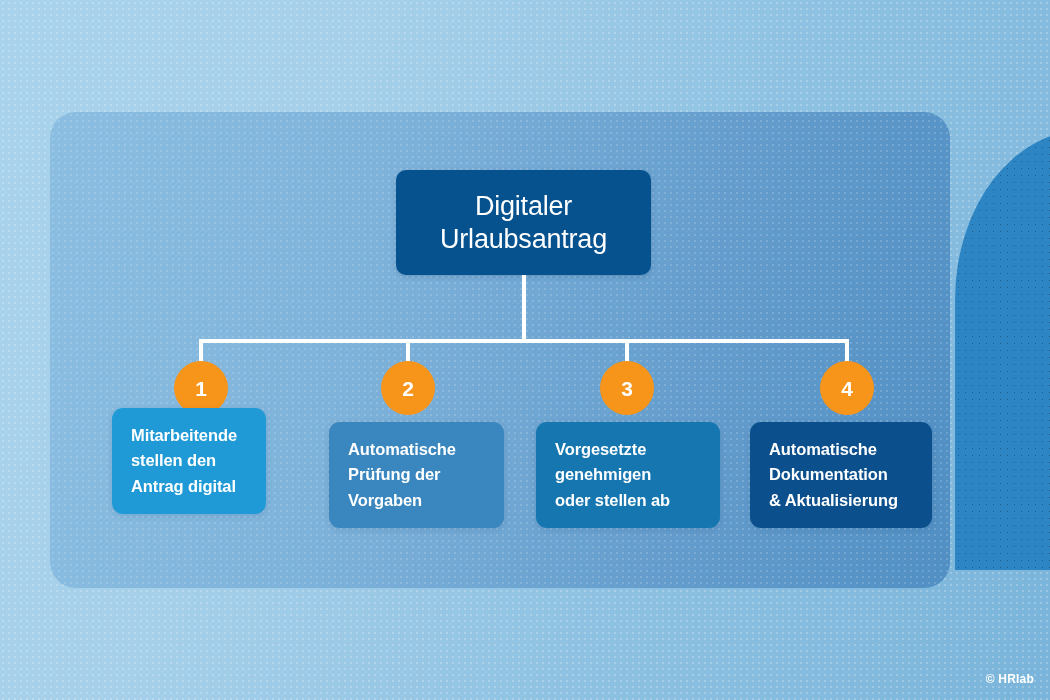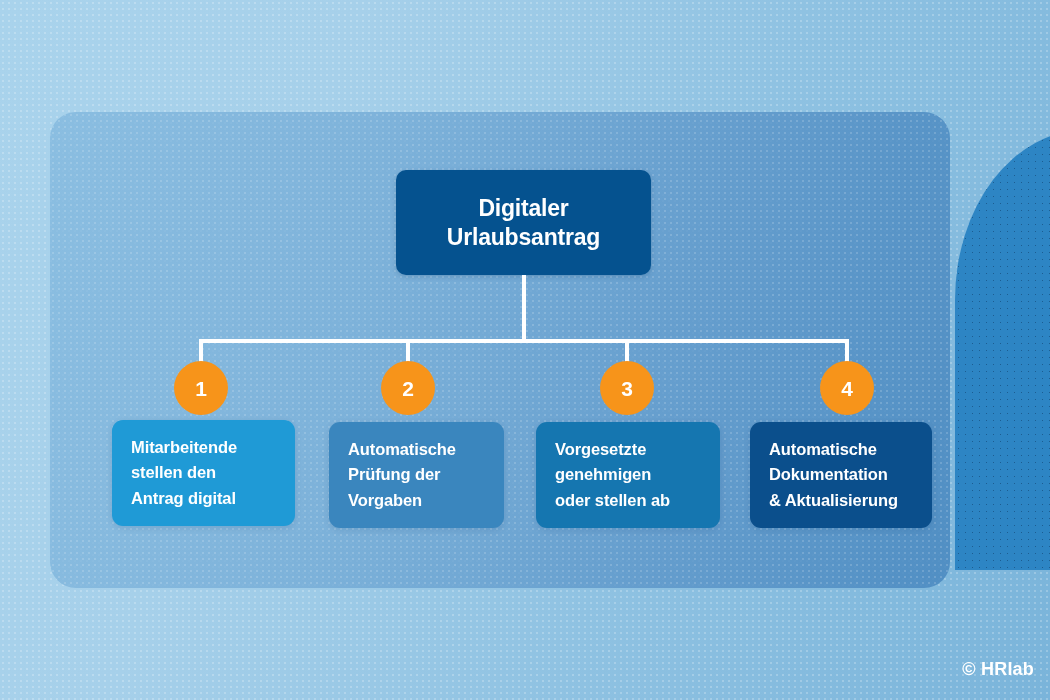--- a/index.html
+++ b/index.html
@@ -84,22 +84,22 @@
     border-radius: 10px;
     background: #05528f;
     display: flex;
     align-items: center;
     justify-content: center;
     text-align: center;
     box-shadow: 0 2px 5px rgba(10,50,90,0.18);
   }
   .root-node-text {
     color: #ffffff;
-    font-size: 23px;
-    font-weight: bold;
+    font-size: 27px;
+    font-weight: normal;
     line-height: 1.22;
     letter-spacing: -0.2px;
     white-space: pre-line;
   }
 
   
   .conn {
     position: absolute;
     background: #ffffff;
   }
@@ -155,23 +155,23 @@
     font-weight: bold;
     line-height: 1.52;
     letter-spacing: -0.1px;
     white-space: pre-line;
   }
 
   
   .watermark {
     position: absolute;
     right: 16px;
-    bottom: 20px;
-    color: #ffffff;
-    font-size: 18px;
+    bottom: 14px;
+    color: #ffffff;
+    font-size: 12px;
     font-weight: bold;
     letter-spacing: 0.2px;
   }
 </style>
 </head>
 <body>
 
 <div class="canvas">
 
   <div class="dots-overlay"></div>
@@ -202,21 +202,21 @@
   <div class="step-circle" id="circle-1" style="background: rgb(247, 148, 26); left: 381px; top: 361px;">
     <span class="step-circle-num">2</span>
   </div>
   <div class="step-circle" id="circle-2" style="background: rgb(247, 148, 26); left: 600px; top: 361px;">
     <span class="step-circle-num">3</span>
   </div>
   <div class="step-circle" id="circle-3" style="background: rgb(247, 148, 26); left: 820px; top: 361px;">
     <span class="step-circle-num">4</span>
   </div>
 
-  <div class="step-card" id="card-0" style="background: rgb(31, 154, 214); left: 112px; top: 420px; width: 183px; height: 106px;">
+  <div class="step-card" id="card-0" style="background: rgb(31, 154, 214); left: 112px; top: 408px; width: 154px; height: 106px;">
     <span class="step-card-text">Mitarbeitende
 stellen den
 Antrag digital</span>
   </div>
   <div class="step-card" id="card-1" style="background: rgb(58, 134, 190); left: 329px; top: 422px; width: 175px; height: 106px;">
     <span class="step-card-text">Automatische
 Prüfung der
 Vorgaben</span>
   </div>
   <div class="step-card" id="card-2" style="background: rgb(21, 118, 176); left: 536px; top: 422px; width: 184px; height: 106px;">

